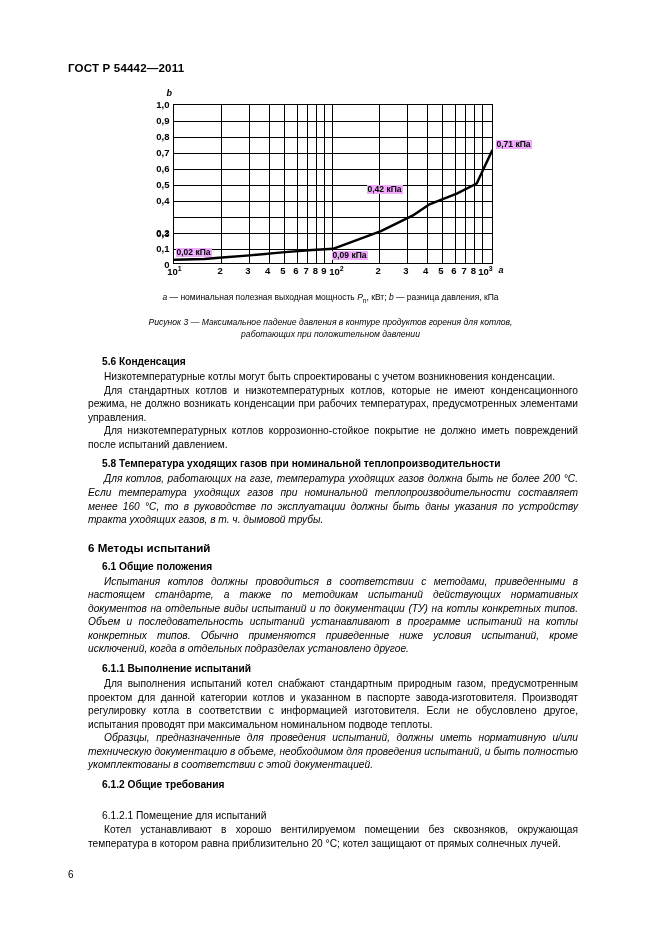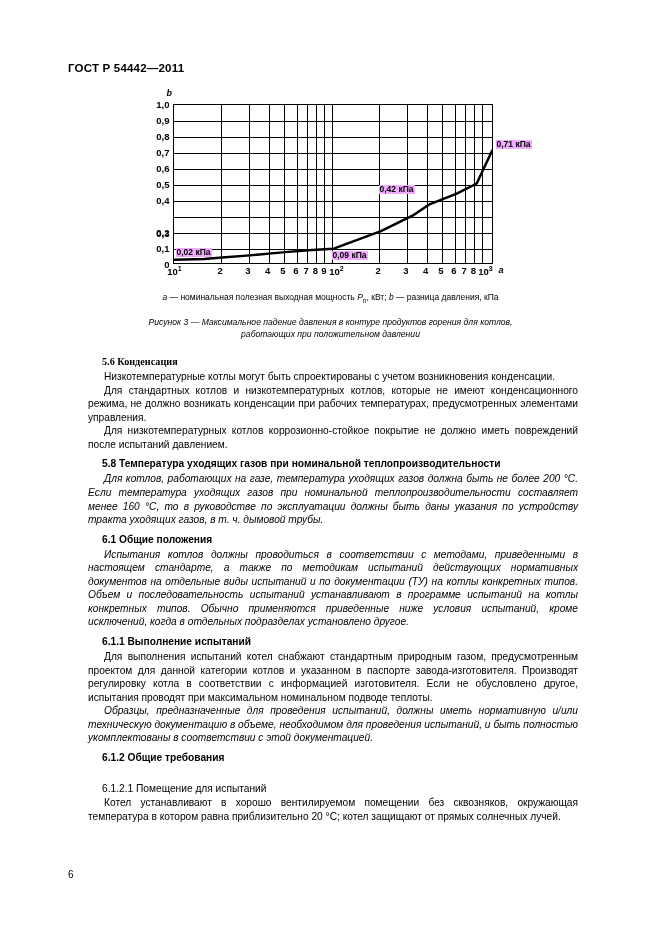--- a/index.html
+++ b/index.html
@@ -151,21 +151,20 @@
     position: absolute;
     left: 88px;
     top: 356px;
     width: 490px;
   }
   .h-sec {
     font-size: 10.2px;
     font-weight: bold;
     margin: 0 0 3px 0;
     padding-left: 14px;
-    font-family: Liberation Serif, serif;
   }
   .h-sec.big {
     font-size: 11.6px;
     padding-left: 0;
     margin-top: 14px;
     margin-bottom: 5px;
   }
   .h-sub {
     font-size: 10.2px;
     font-weight: bold;
@@ -252,21 +251,21 @@
         <div class="vline" style="left:300.8px"></div>
         <div class="vline" style="left:308.9px"></div>
 
         <svg class="curve-svg" viewBox="0 0 316 157" preserveAspectRatio="none">
           <polyline points="0,153.8 30.1,153.0 47.6,151.5 75.4,149.4 110.5,146.2 133.6,144.3 158,142.9 205.6,125.4 237,110.0 253.2,99.0 281,88.0 300.8,78.0 316,45.5" fill="none" stroke="#000" stroke-width="2.4" stroke-linejoin="round" stroke-linecap="round"></polyline>
         </svg>
       </div>
 
       <div class="pt-label" style="left:63px; top:160px;">0,02 кПа</div>
       <div class="pt-label" style="left:219px; top:163px;">0,09 кПа</div>
-      <div class="pt-label" style="left:266px; top:97px;">0,42 кПа</div>
+      <div class="pt-label" style="left:254px; top:97px;">0,42 кПа</div>
       <div class="pt-label" style="left:383px; top:52px;">0,71 кПа</div>
 
       <div class="xtick-row">
         <div class="xtick" style="left:2px"><span>10</span><sup>1</sup></div>
         <div class="xtick" style="left:47.6px">2</div>
         <div class="xtick" style="left:75.4px">3</div>
         <div class="xtick" style="left:95.2px">4</div>
         <div class="xtick" style="left:110.5px">5</div>
         <div class="xtick" style="left:123.5px">6</div>
         <div class="xtick" style="left:133.6px">7</div>
@@ -300,20 +299,21 @@
 
     <div class="h-sec">5.6  Конденсация</div>
     <p class="body">Низкотемпературные котлы могут быть спроектированы с учетом возникновения конденсации.</p>
     <p class="body">Для стандартных котлов и низкотемпературных котлов, которые не имеют конденсационного режима, не должно возникать конденсации при рабочих температурах, предусмотренных элементами управления.</p>
 
     <p class="body">Для низкотемпературных котлов коррозионно-стойкое покрытие не должно иметь повреждений после испытаний давлением.</p>
 
     <div class="h-sub italic">5.8  Температура уходящих газов при номинальной теплопроизводительности</div>
     <p class="body italic">Для котлов, работающих на газе, температура уходящих газов должна быть не более 200 °С. Если температура уходящих газов при номинальной теплопроизводительности составляет менее 160 °С, то в руководстве по эксплуатации должны быть даны указания по устройству тракта уходящих газов, в т. ч. дымовой трубы.</p>
 
+    <div class="h-sec big">6  Методы испытаний</div>
 
     <div class="h-sub">6.1  Общие положения</div>
     <p class="body italic">Испытания котлов должны проводиться в соответствии с методами, приведенными в настоящем стандарте, а также по методикам испытаний действующих нормативных документов на отдельные виды испытаний и по документации (ТУ) на котлы конкретных типов. Объем и последовательность испытаний устанавливают в программе испытаний на котлы конкретных типов. Обычно применяются приведенные ниже условия испытаний, кроме исключений, когда в отдельных подразделах установлено другое.</p>
 
     <div class="h-sub">6.1.1  Выполнение испытаний</div>
     <p class="body">Для выполнения испытаний котел снабжают стандартным природным газом, предусмотренным проектом для данной категории котлов и указанном в паспорте завода-изготовителя. Производят регулировку котла в соответствии с информацией изготовителя. Если не обусловлено другое, испытания проводят при максимальном номинальном подводе теплоты.</p>
     <p class="body italic">Образцы, предназначенные для проведения испытаний, должны иметь нормативную и/или техническую документацию в объеме, необходимом для проведения испытаний, и быть полностью укомплектованы в соответствии с этой документацией.</p>
 
     <div class="h-sub">6.1.2  Общие требования</div>
     <div class="h-subsub">6.1.2.1  Помещение для испытаний</div>

